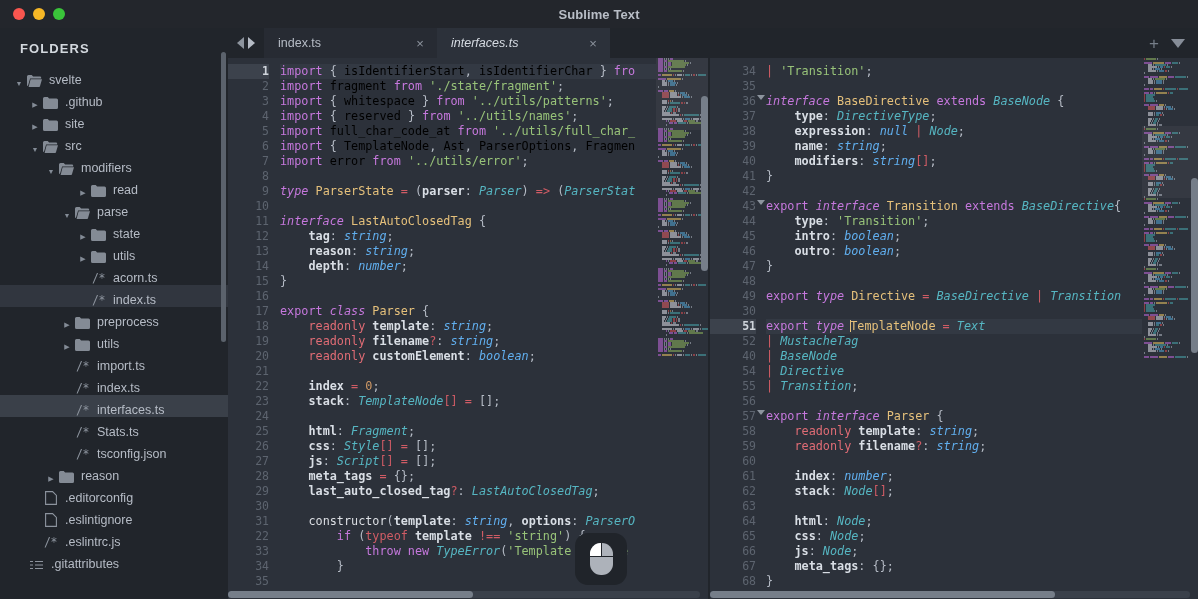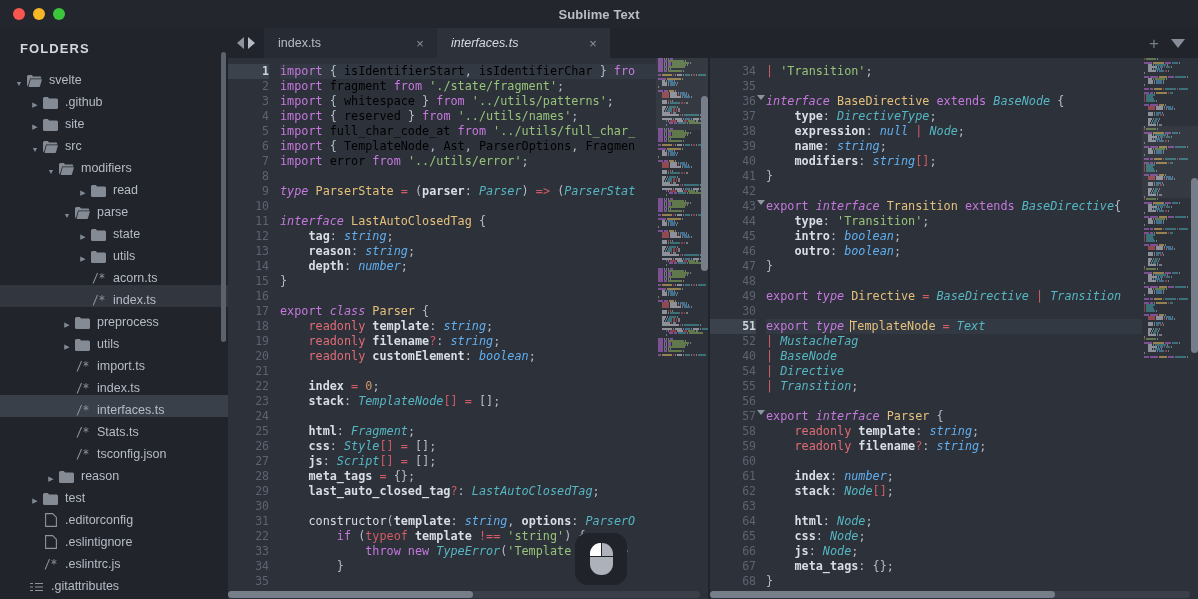--- a/index.html
+++ b/index.html
@@ -373,30 +373,20 @@
           </div>
           <div class="srow">
             <span style="display:inline-block;width:44px"></span>
             <span class="arrow">▶</span>
             <span class="fico">
               <svg class="folder-svg" width="15" height="12" viewBox="0 0 15 12">
                 <path fill="#848b95" d="M0 1.5A1.5 1.5 0 0 1 1.5 0h3.2l1.4 1.6h7.4A1.5 1.5 0 0 1 15 3.1v7.4A1.5 1.5 0 0 1 13.5 12h-12A1.5 1.5 0 0 1 0 10.5z"></path>
               </svg>
             </span>
             <span>reason</span>
-          </div>
-          <div class="srow">
-            <span style="display:inline-block;width:28px"></span>
-            <span class="arrow">▶</span>
-            <span class="fico">
-              <svg class="folder-svg" width="15" height="12" viewBox="0 0 15 12">
-                <path fill="#848b95" d="M0 1.5A1.5 1.5 0 0 1 1.5 0h3.2l1.4 1.6h7.4A1.5 1.5 0 0 1 15 3.1v7.4A1.5 1.5 0 0 1 13.5 12h-12A1.5 1.5 0 0 1 0 10.5z"></path>
-              </svg>
-            </span>
-            <span>test</span>
           </div>
           <div class="srow">
             <span style="display:inline-block;width:28px"></span>
             <span class="arrow spacer">▶</span>
             <span class="fico">
               <svg width="12" height="14" viewBox="0 0 12 14">
                 <path fill="none" stroke="#8d949e" stroke-width="1.1" d="M.6.6h7L11.4 4.4V13.4H.6z"></path>
               </svg>
             </span>
             <span>.editorconfig</span>

